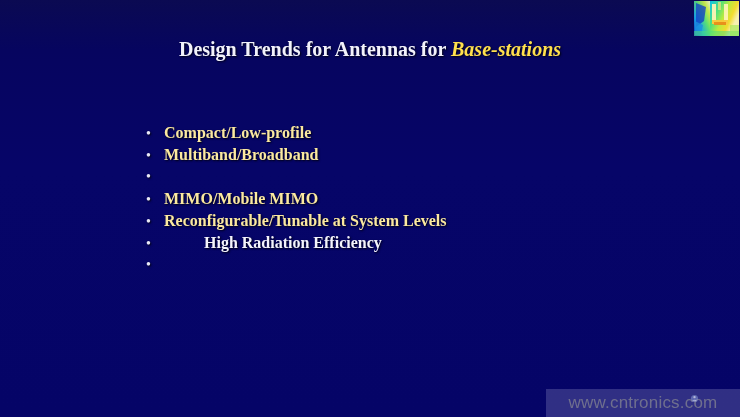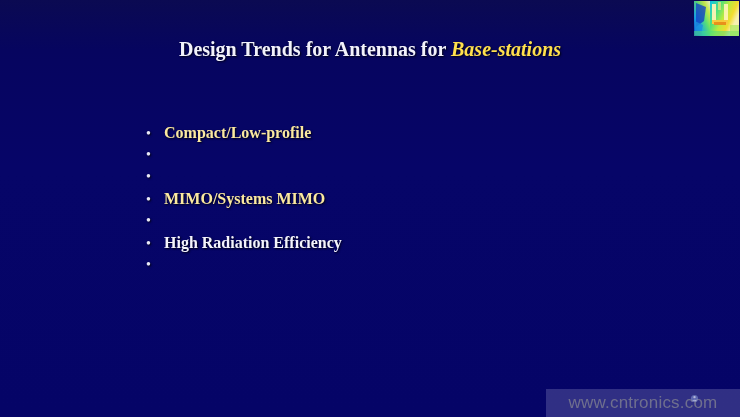--- a/index.html
+++ b/index.html
@@ -95,21 +95,21 @@
     color: #e9e9f7;
     text-shadow: 1px 1px 2px rgba(0,0,0,0.8);
   }
   .bullet-text {
     font-size: 16px;
     font-weight: bold;
     line-height: 22px;
     text-shadow: 1px 1px 2px rgba(0,0,0,0.85);
   }
   .bullet-text.yellow { color: #fbe9a0; }
-  .bullet-text.white  { color: #f4f4fc; }
+  .bullet-text.white  { color: #f4f4fc; margin-left: 40px; }
 
   
   .watermark {
     position: absolute;
     left: 546px;
     top: 389px;
     width: 194px;
     height: 28px;
     background: rgba(150,150,200,0.30);
     display: flex;
@@ -178,33 +178,35 @@
 
   <div class="bullets">
 
     <div class="bullet-row">
       <span class="bullet-dot">•</span>
       <span class="bullet-text yellow">Compact/Low-profile</span>
     </div>
 
     <div class="bullet-row">
       <span class="bullet-dot">•</span>
-    </div>
-
-    <div class="bullet-row">
-      <span class="bullet-dot">•</span>
-    </div>
-
-    <div class="bullet-row">
-      <span class="bullet-dot">•</span>
-      <span class="bullet-text yellow">MIMO/Systems MIMO</span>
-    </div>
-
-    <div class="bullet-row">
-      <span class="bullet-dot">•</span>
+      <span class="bullet-text yellow">Multiband/Broadband</span>
+    </div>
+
+    <div class="bullet-row">
+      <span class="bullet-dot">•</span>
+    </div>
+
+    <div class="bullet-row">
+      <span class="bullet-dot">•</span>
+      <span class="bullet-text yellow">MIMO/Mobile MIMO</span>
+    </div>
+
+    <div class="bullet-row">
+      <span class="bullet-dot">•</span>
+      <span class="bullet-text yellow">Reconfigurable/Tunable at System Levels</span>
     </div>
 
     <div class="bullet-row">
       <span class="bullet-dot">•</span>
       <span class="bullet-text white">High Radiation Efficiency</span>
     </div>
 
     <div class="bullet-row">
       <span class="bullet-dot">•</span>
     </div>

